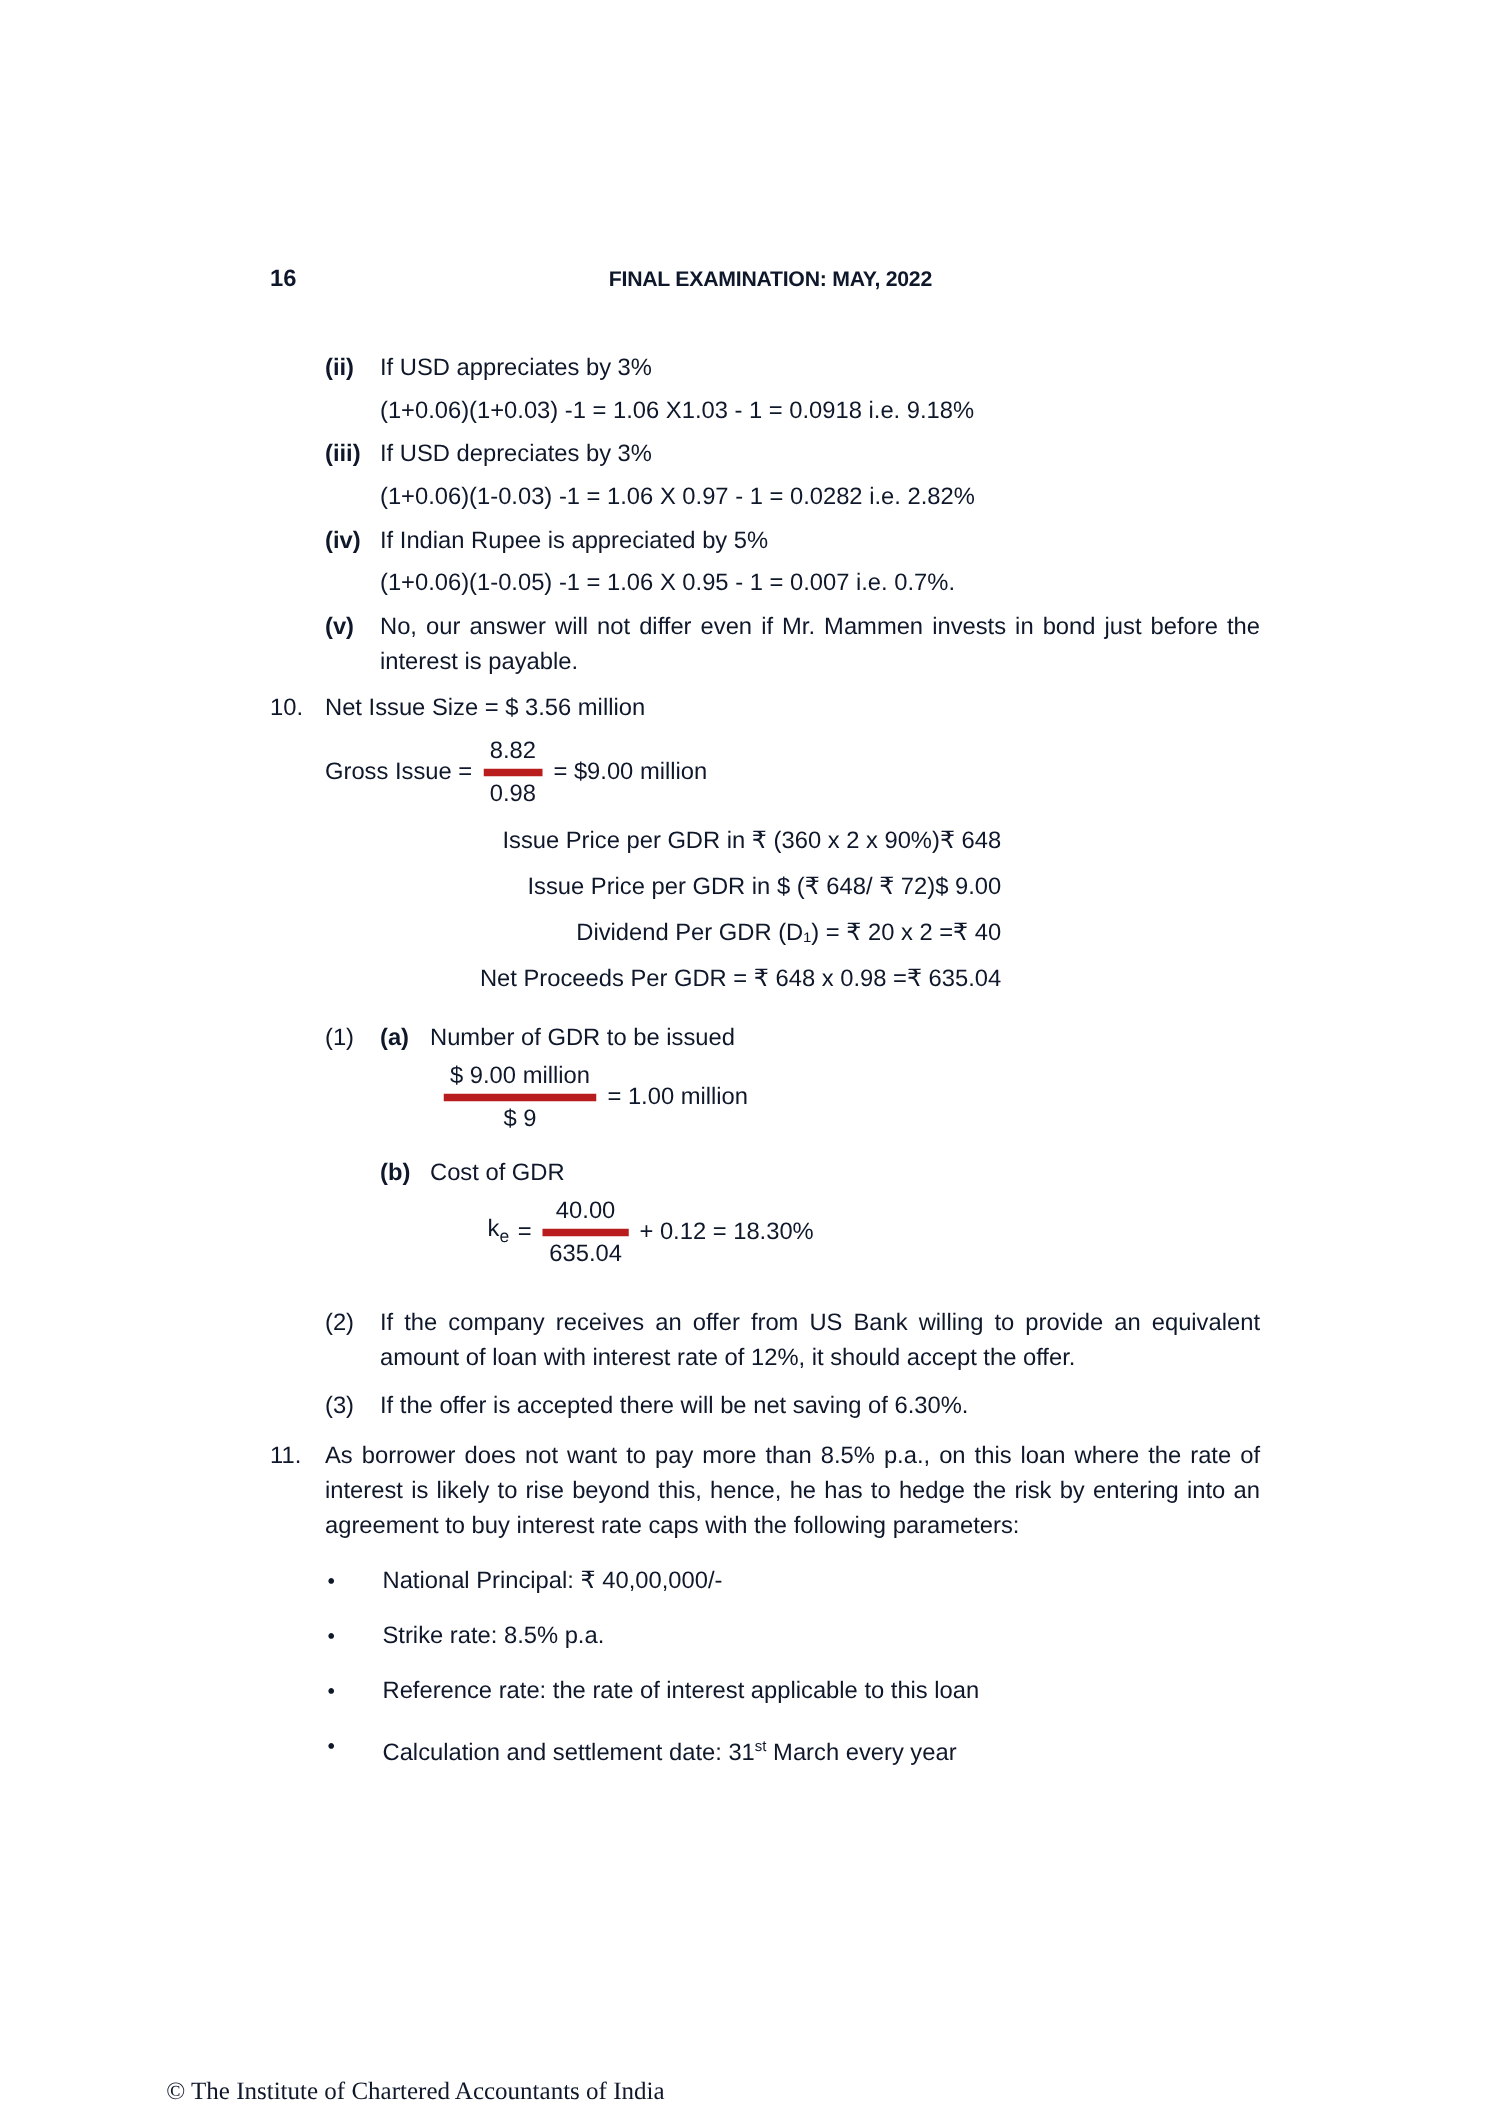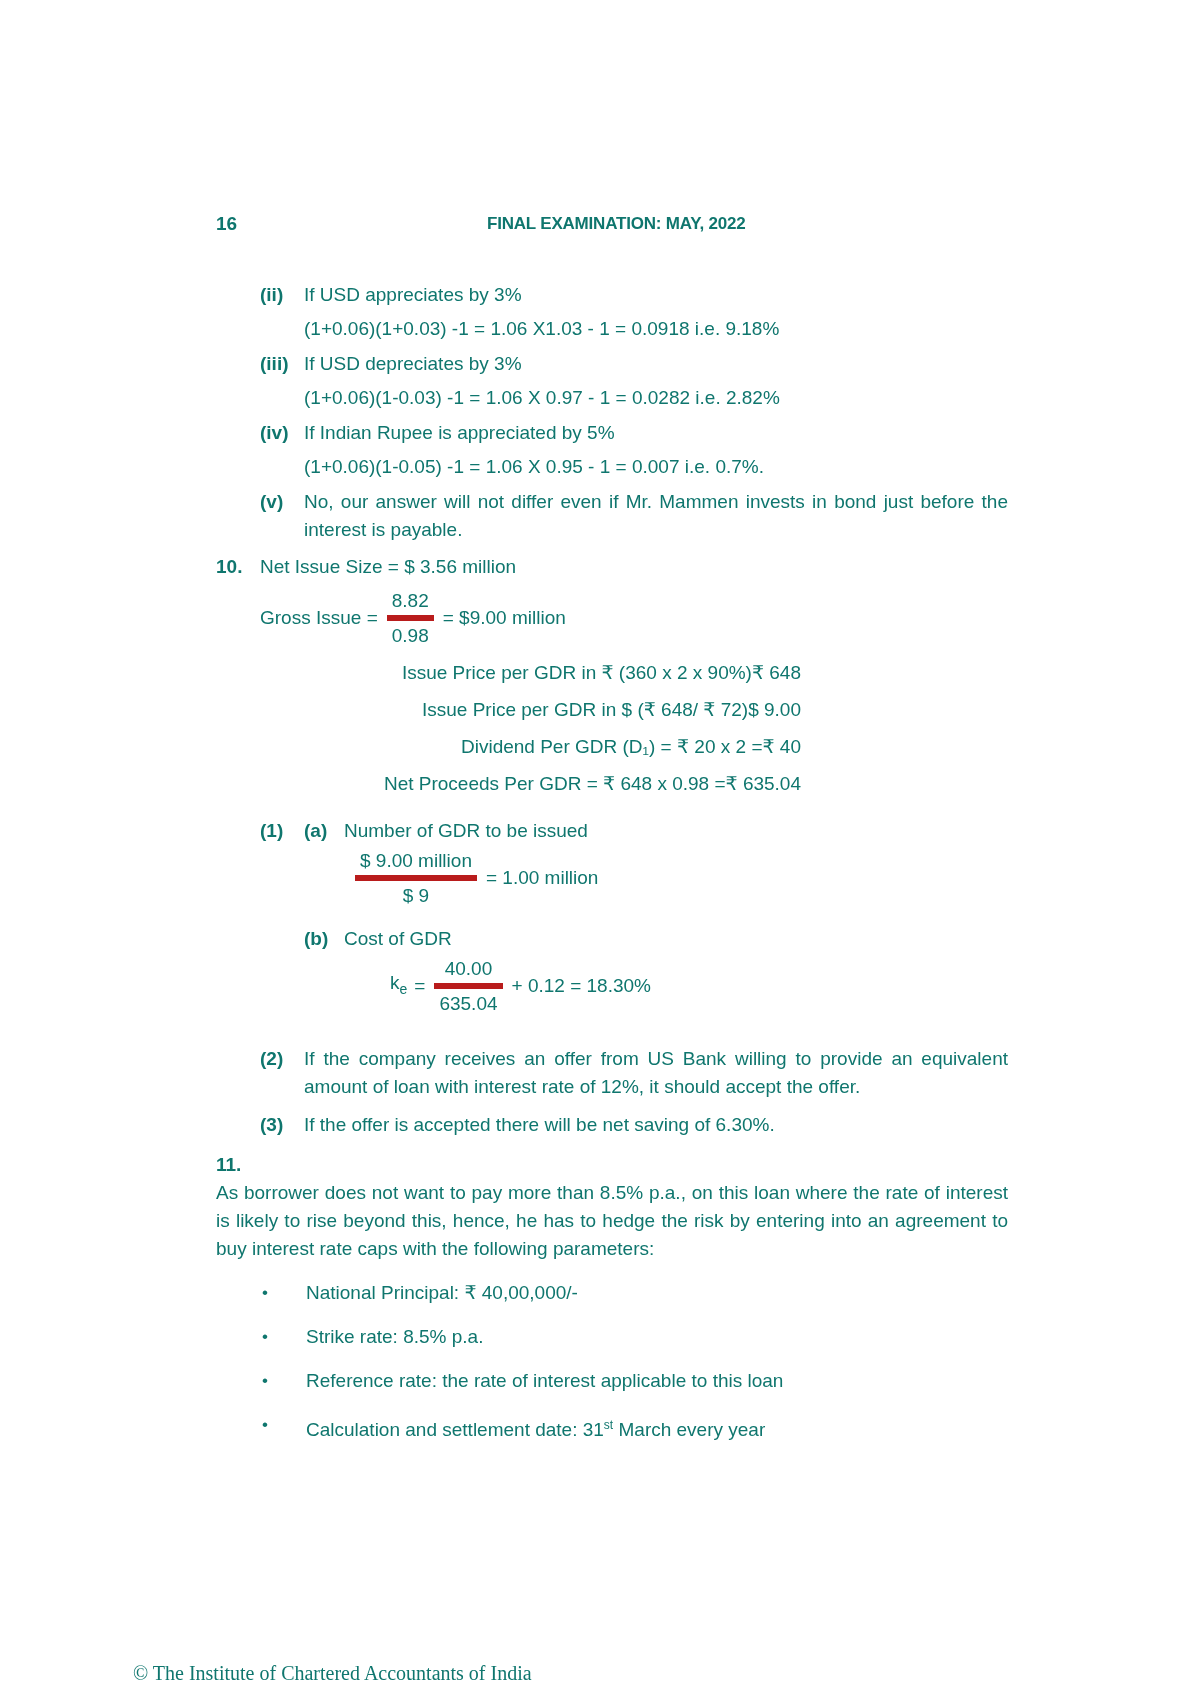--- a/index.html
+++ b/index.html
@@ -2,40 +2,40 @@
 <html><head>
 <meta charset="utf-8">
 <style>
   * { margin:0; padding:0; box-sizing:border-box; }
   html,body { background:#ffffff; }
   .page {
     position:relative;
     width:1191px; height:1684px;
     background:#ffffff;
     font-family:"Liberation Sans","DejaVu Sans",sans-serif;
-    font-size:19px; color:#0f766e;
+    font-size:19px; color:#0f172a;
     overflow:hidden;
   }
   
   .page-num {
     position:absolute; left:216px; top:212px;
     font-weight:bold; font-size:19px; line-height:24px;
   }
   .header-title {
     position:absolute; left:487px; top:212px;
     font-weight:bold; font-size:17px; line-height:24px; letter-spacing:-0.2px;
   }
   
   main {
     position:absolute; left:216px; top:281px; width:792px;
   }
   .txt { line-height:28px; }
   .just { text-align:justify; }
   .marker1 { width:44px; flex-shrink:0; font-weight:bold; line-height:28px; }
-  .marker2 { width:44px; flex-shrink:0; font-weight:bold; line-height:28px; }
+  .marker2 { width:44px; flex-shrink:0; font-weight:normal; line-height:28px; }
   .marker3 { width:40px; flex-shrink:0; font-weight:bold; line-height:28px; }
   .subitem { display:flex; margin-left:44px; margin-bottom:7px; }
   .subitem .body { flex:1; max-width:704px; }
   .subformula { margin-top:6px; line-height:28px; }
   .item { display:flex; margin-top:9px; }
   .item > .body { flex:1; }
   
   .vrow { display:flex; justify-content:flex-end; width:541px; line-height:28px; margin-bottom:9px; }
   .vrow .amount { text-align:right; }
   
@@ -178,21 +178,21 @@
       </div>
     </div>
 
     <div class="part">
       <span class="marker2">(3)</span>
       <div class="body">
         <div class="txt">If the offer is accepted there will be net saving of 6.30%.</div>
       </div>
     </div>
 
-    <div class="item" style="margin-top:12px;flex-direction:column;">
+    <div class="item" style="margin-top:12px;">
       <span class="marker2">11.</span>
       <div class="body">
         <div class="txt just">As borrower does not want to pay more than 8.5% p.a., on this loan where the rate of interest is likely to rise beyond this, hence, he has to hedge the risk by entering into an agreement to buy interest rate caps with the following parameters:</div>
       </div>
     </div>
 
     <div class="bullet">
       <span class="dot">•</span>
       <div class="body">National Principal: ₹ 40,00,000/-</div>
     </div>

